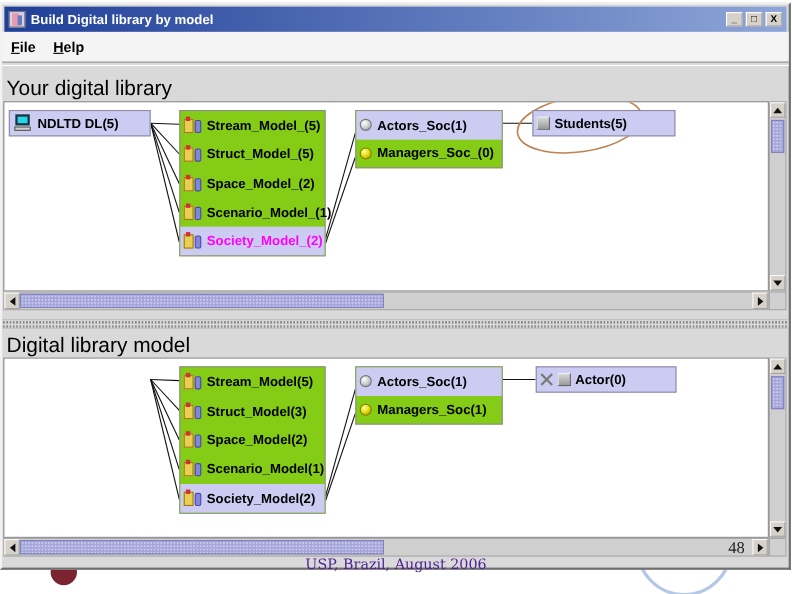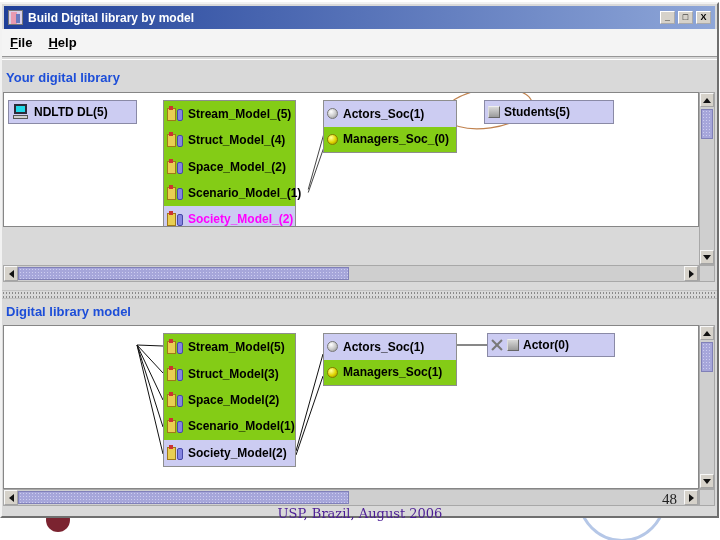--- a/index.html
+++ b/index.html
@@ -29,27 +29,27 @@
   .wbtn{width:15px;height:13px;background:#d6d2ca;border:1px outset #fff;
     font-size:9px;font-weight:bold;color:#000;line-height:9px;
     display:flex;align-items:center;justify-content:center;font-family:"Liberation Sans",sans-serif}
 
   .menubar{position:absolute;left:0;top:25px;right:0;height:27px;background:#f4f4f4;
     display:flex;align-items:center;gap:16px;padding:0 8px}
   .menu-item{font-size:13px;font-weight:bold;color:#000;cursor:default}
   .menu-sep{position:absolute;left:0;top:52px;right:0;height:4px;background:#d9d9d9;
     border-top:1px solid #969696;border-bottom:1px solid #fff}
 
-  .panel-label{position:absolute;left:4px;font-size:13px;font-weight:bold;color:#1d4ed8;white-space:nowrap}
+  .panel-label{position:absolute;left:4px;font-size:19px;font-weight:normal;color:#000000;white-space:nowrap}
   #label1{top:66px}
   #label2{top:300px}
 
   .canvas{position:absolute;left:1px;width:696px;background:#fff;
     border:1px solid #868686;overflow:hidden}
-  #canvas1{top:88px;height:135px}
+  #canvas1{top:88px;height:173px}
   #canvas2{top:321px;height:164px}
   .wires{position:absolute;left:0;top:0;width:100%;height:100%;pointer-events:none}
 
   
   .node{position:absolute;height:24px;display:flex;align-items:center;gap:4px;padding:0 3px;
     background:#ccccf2;border:1px solid #8a8aa6;font-weight:bold;font-size:12px;white-space:nowrap}
   .box{position:absolute;background:#84cc16;border:1px solid #8e8e8e;display:flex;flex-direction:column}
   .row{flex:1;display:flex;align-items:center;gap:5px;padding:0 3px;
     font-weight:bold;font-size:12px;white-space:nowrap}
   .row.selected{background:#ccccf2}
@@ -179,21 +179,21 @@
               <span class="b3"></span>
             </span>
           <span class="lbl">Stream_Model_(5)</span>
         </div>
         <div class="row">
           <span class="icon-model">
               <span class="b1"></span>
               <span class="b2"></span>
               <span class="b3"></span>
             </span>
-          <span class="lbl">Struct_Model_(4)</span>
+          <span class="lbl">Struct_Model_(5)</span>
         </div>
         <div class="row">
           <span class="icon-model">
               <span class="b1"></span>
               <span class="b2"></span>
               <span class="b3"></span>
             </span>
           <span class="lbl">Space_Model_(2)</span>
         </div>
         <div class="row">

